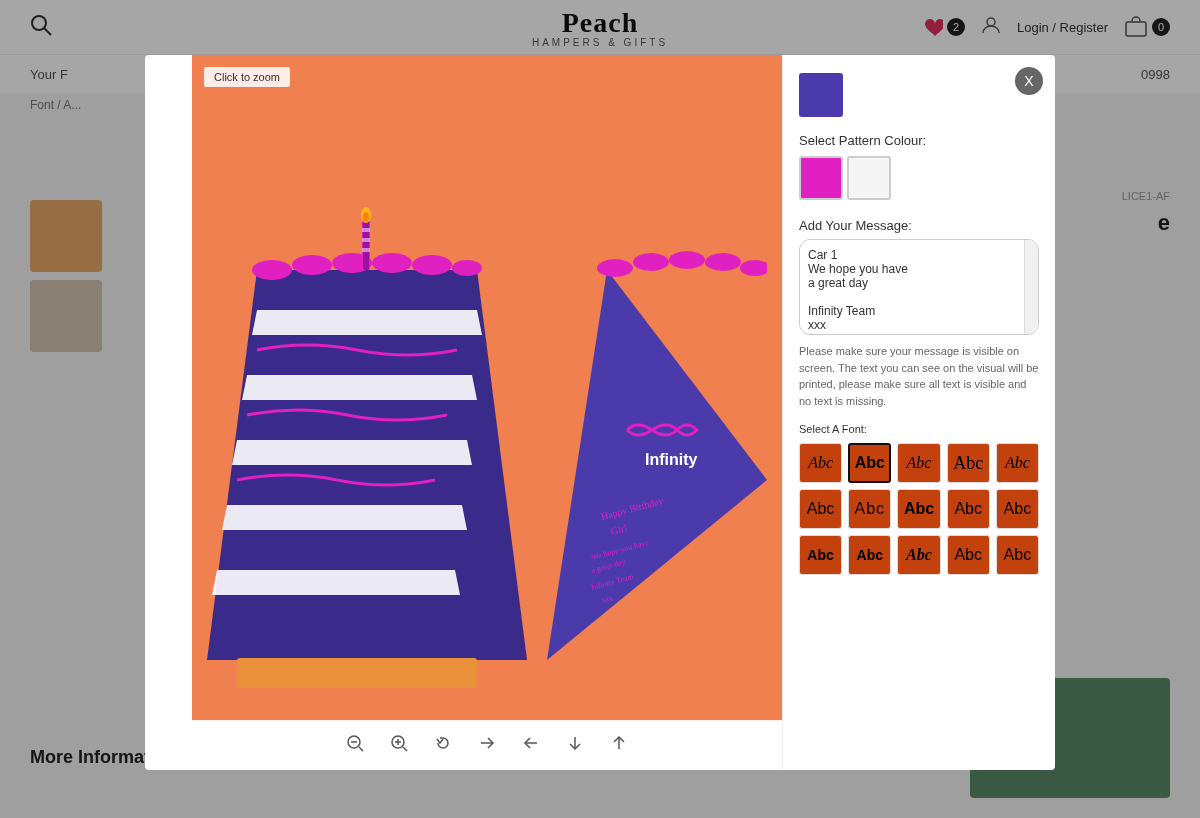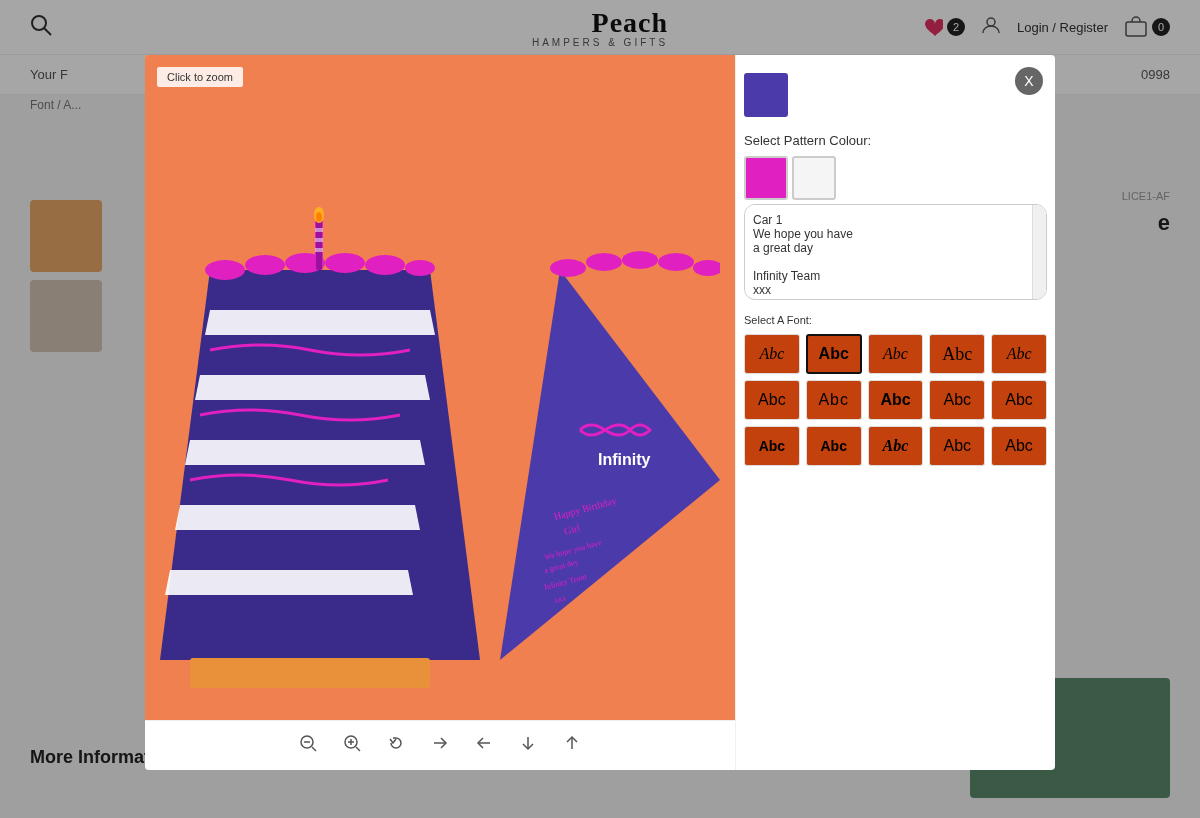--- a/index.html
+++ b/index.html
@@ -20,21 +20,21 @@
       display: flex;
       align-items: center;
       justify-content: space-between;
       padding: 0 30px;
       border-bottom: 1px solid #eee;
       position: relative;
     }
     .header-logo {
       display: flex;
       flex-direction: column;
-      align-items: flex-end;
+      align-items: center;
       position: absolute;
       left: 50%;
       transform: translateX(-50%);
     }
     .header-logo-text {
       font-size: 28px;
       font-weight: 900;
       font-family: Georgia, serif;
       color: #111;
       letter-spacing: 1px;
@@ -92,20 +92,21 @@
       display: flex;
       align-items: center;
       justify-content: center;
       z-index: 30;
     }
 
     .modal-body {
       display: flex;
       flex: 1;
       overflow: hidden;
+      margin-left: 47px;
     }
 
     
     .modal-image-panel {
       width: 590px;
       flex-shrink: 0;
       background: #f08050;
       position: relative;
       display: flex;
       flex-direction: column;
@@ -148,21 +149,21 @@
       cursor: pointer;
       color: #555;
       font-size: 18px;
       padding: 4px;
       border-radius: 4px;
     }
 
     
     .modal-right-panel {
       flex: 1;
-      padding: 18px 8px;
+      padding: 18px 16px;
       overflow-y: auto;
       border-left: 1px solid #f0f0f0;
     }
 
     .color-swatch-label {
       font-size: 13px;
       color: #333;
       margin-bottom: 8px;
       margin-top: 12px;
     }
@@ -496,30 +497,32 @@
 
       <div class="modal-right-panel">
         
         <div class="color-swatch" style="background:#4a3aaa; border-color:#4a3aaa;"></div>
 
         <div class="color-swatch-label">Select Pattern Colour:</div>
         <div class="color-swatch" style="background:#e020c0; border-color:#ccc;"></div>
 
         <div class="color-swatch" style="background:#f5f5f5; border-color:#ccc;"></div>
 
+        <div class="message-label">Add Your Message:</div>
         <div class="message-textarea-wrap">
           <textarea class="message-textarea" style="">Car 1
 We hope you have
 a great day
 
 Infinity Team
 xxx</textarea>
           <div class="textarea-scrollbar"></div>
         </div>
 
+        <p class="message-note">Please make sure your message is visible on screen. The text you can see on the visual will be printed, please make sure all text is visible and no text is missing.</p>
 
         <div class="font-label">Select A Font:</div>
         <div class="font-grid">
           <div class="font-item font-script-1" style="font-style:italic; font-family:cursive;">Abc</div>
           <div class="font-item selected" style="font-weight:bold; font-family:Arial;">Abc</div>
           <div class="font-item" style="font-style:italic; font-family:Georgia,serif;">Abc</div>
           <div class="font-item" style="font-family:'Brush Script MT',cursive; font-size:18px;">Abc</div>
           <div class="font-item" style="font-style:italic; font-family:Palatino,serif;">Abc</div>
           <div class="font-item" style="font-family:Arial,sans-serif;">Abc</div>
           <div class="font-item" style="font-family:Arial,sans-serif; letter-spacing:1px;">Abc</div>

